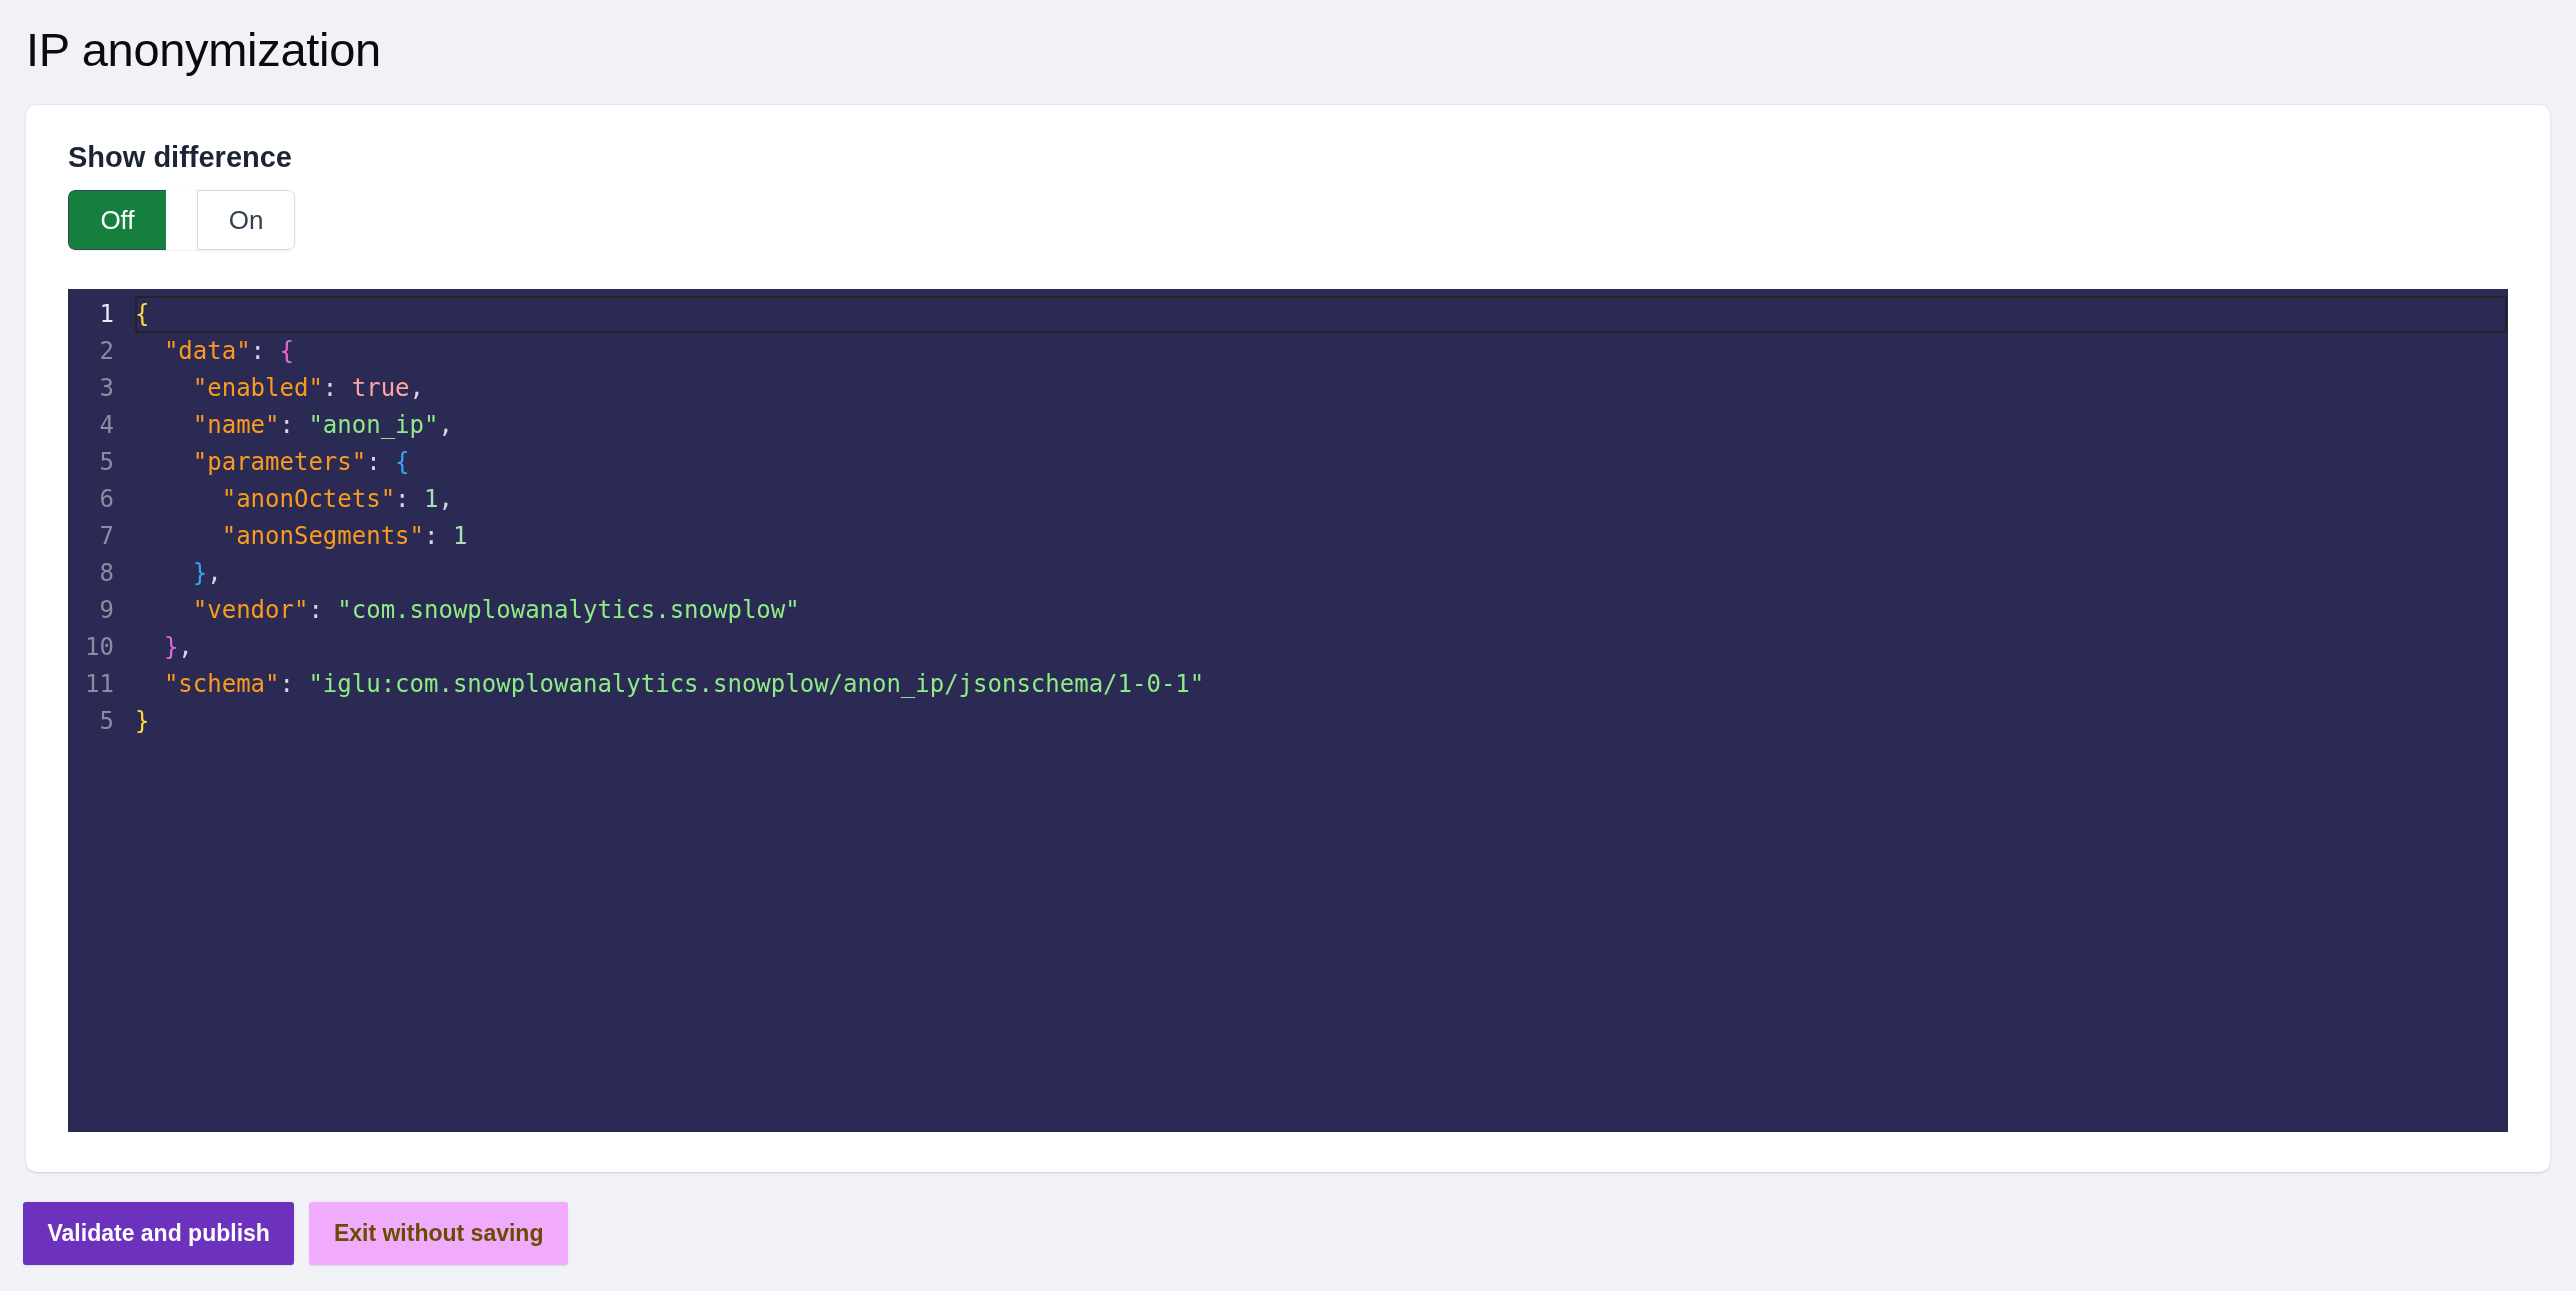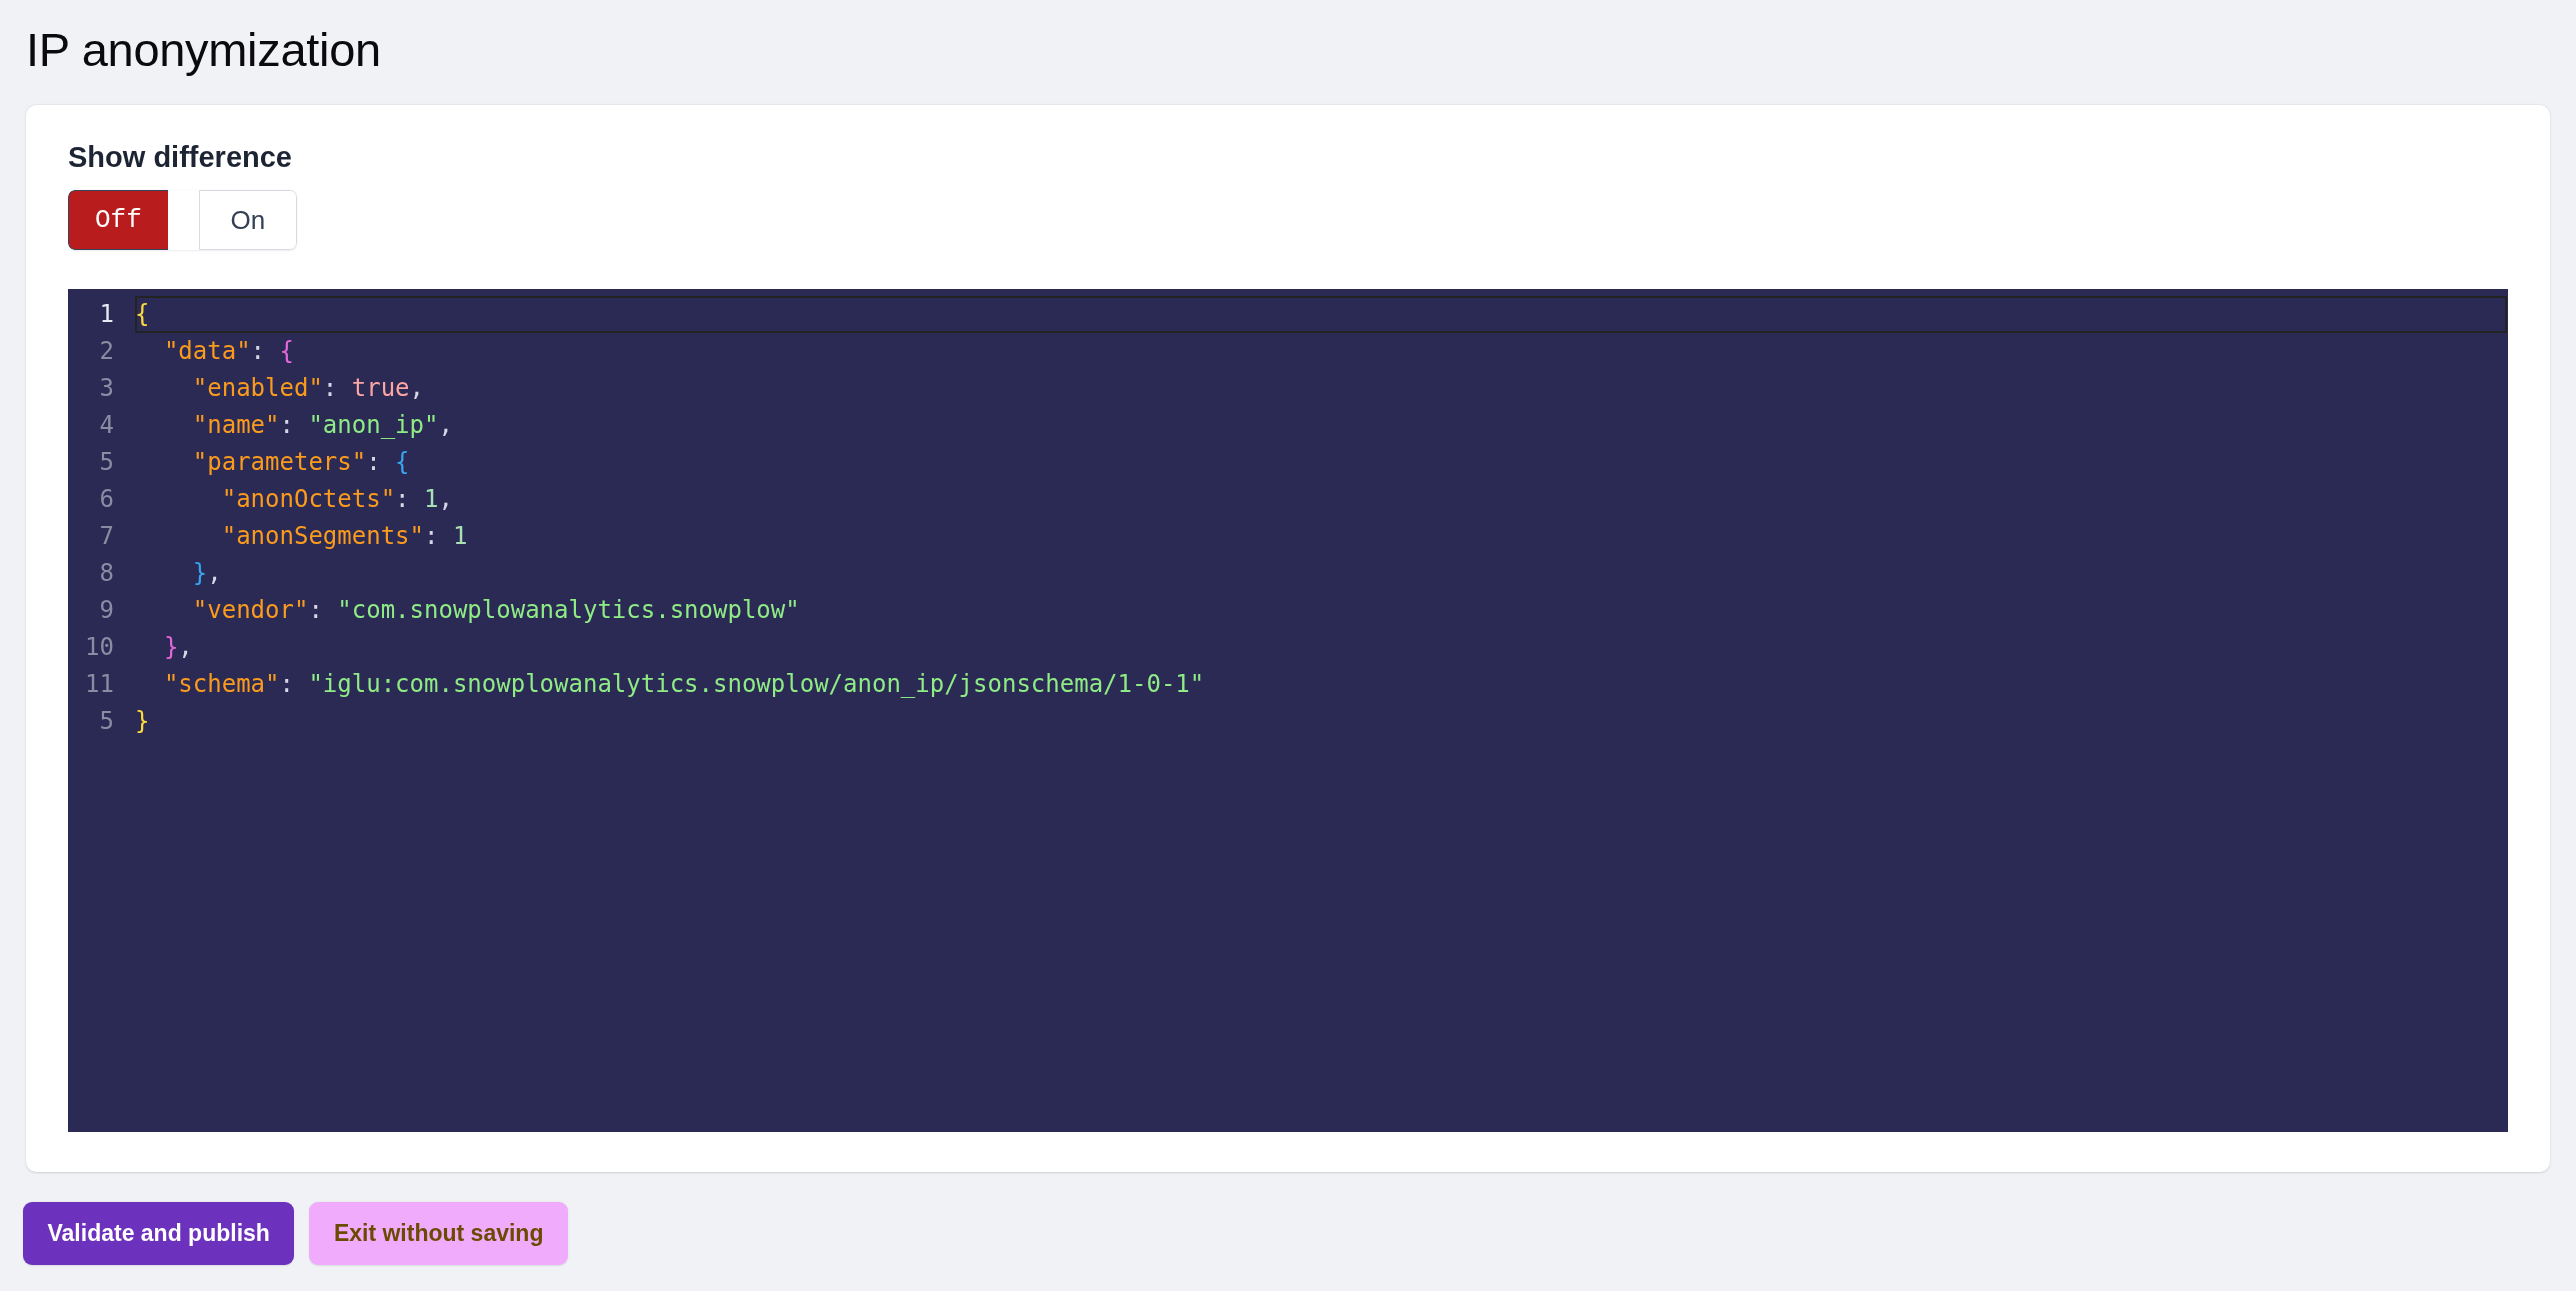--- a/index.html
+++ b/index.html
@@ -84,24 +84,23 @@
     border-top-left-radius: 7px;
     border-bottom-left-radius: 7px;
     border-right: none;
   }
   .toggle-btn.last {
     border-top-right-radius: 7px;
     border-bottom-right-radius: 7px;
     margin-left: 31px;
   }
   .toggle-btn.active {
-    background: #b91c1c;
+    background: #15803d;
     border-color: #36445c;
     color: #ffffff;
-    font-family: Liberation Mono, monospace;
   }
 
   
   .editor {
     margin-top: 39px;
     background: #2b2a54;
     height: 843px;
     position: relative;
     overflow: hidden;
     font-family: "DejaVu Sans Mono", "Liberation Mono", monospace;
@@ -164,21 +163,21 @@
     top: 1202px;
     display: flex;
     gap: 15px;
   }
   .btn {
     font-family: "Liberation Sans", sans-serif;
     font-size: 23px;
     font-weight: 700;
     line-height: 1;
     border: none;
-    border-radius: 9px;
+    border-radius: 3px;
     height: 63px;
     padding: 0 24.5px;
     display: flex;
     align-items: center;
     justify-content: center;
     cursor: pointer;
     box-shadow: 0 0.9px 1.8px rgba(16,24,40,0.10);
   }
   .btn-primary {
     background: #6c32bd;

